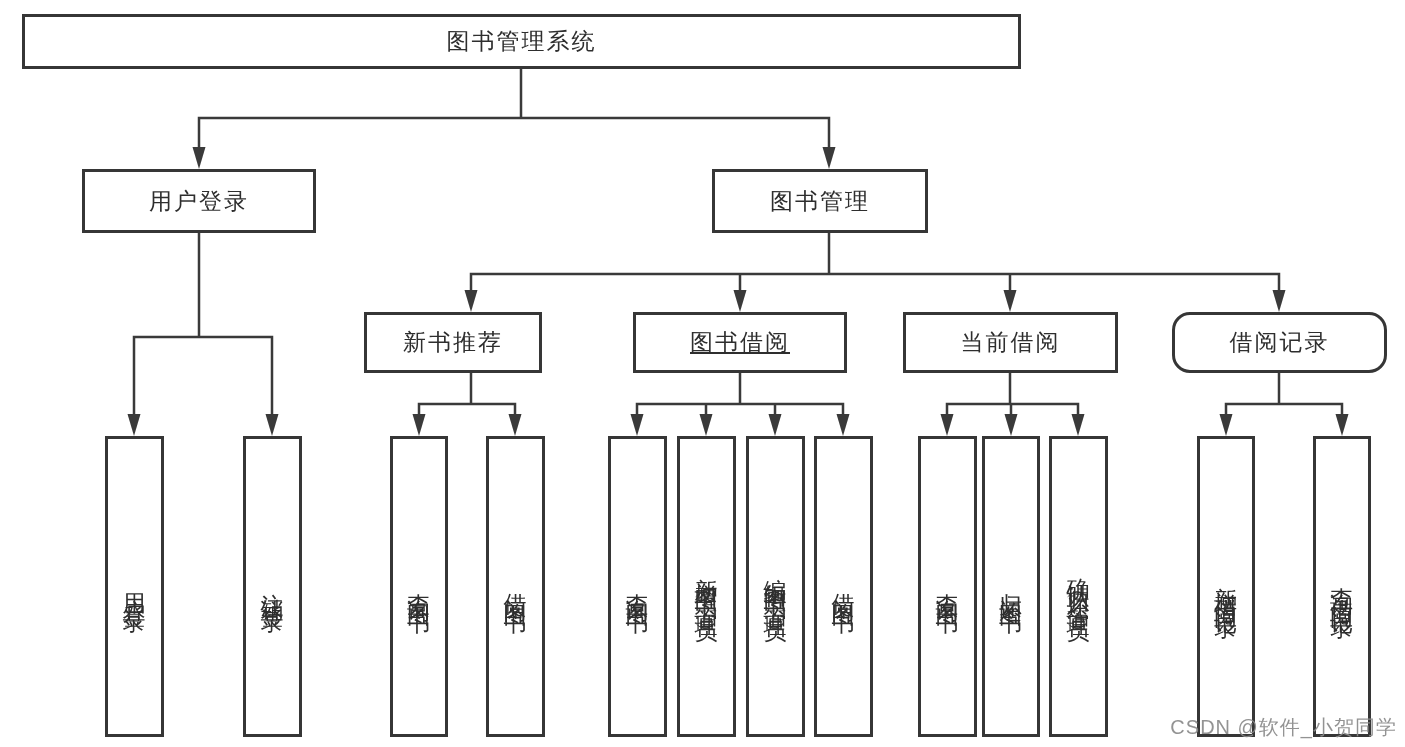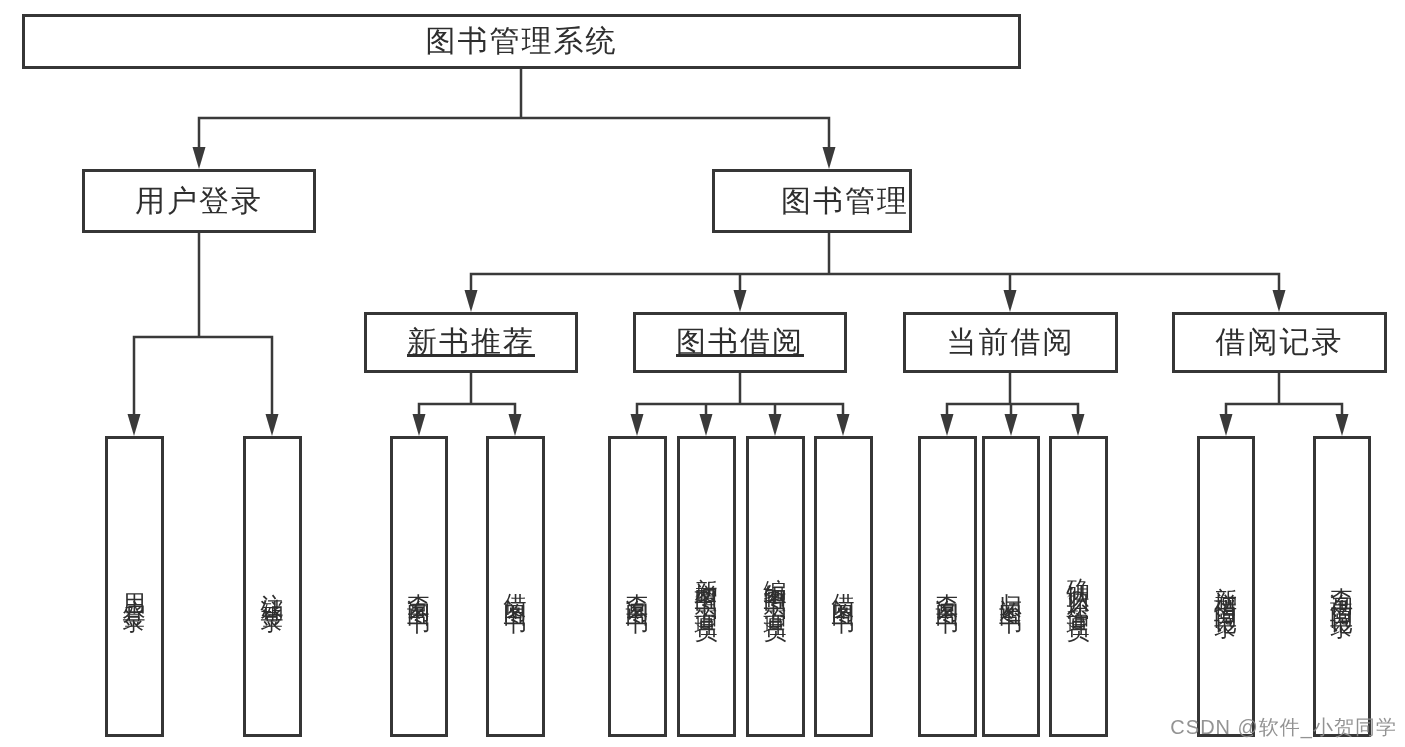--- a/index.html
+++ b/index.html
@@ -18,21 +18,21 @@
     pointer-events: none;
   }
   .hbox {
     position: absolute;
     box-sizing: border-box;
     border: 3px solid #363636;
     background: #ffffff;
     display: flex;
     align-items: center;
     justify-content: center;
-    font-size: 30px;
+    font-size: 23px;
     letter-spacing: 2px;
     color: #2e2e2e;
     z-index: 2;
   }
   .vbox {
     position: absolute;
     top: 436px;
     height: 301px;
     box-sizing: border-box;
     border: 3px solid #363636;
@@ -114,34 +114,34 @@
     </g>
   </svg>
 
   <div class="hbox" style="left:22px; top:14px; width:999px; height:55px;">
     <span>图书管理系统</span>
   </div>
 
   <div class="hbox" style="left:82px; top:169px; width:234px; height:64px;">
     <span>用户登录</span>
   </div>
-  <div class="hbox" style="left:712px; top:169px; width:200px; height:64px;justify-content:flex-end;">
+  <div class="hbox" style="left:712px; top:169px; width:216px; height:64px;">
     <span>图书管理</span>
   </div>
 
-  <div class="hbox" style="left:364px; top:312px; width:214px; height:61px;text-decoration:underline;">
+  <div class="hbox" style="left:364px; top:312px; width:178px; height:61px;">
     <span>新书推荐</span>
   </div>
   <div class="hbox" style="left:633px; top:312px; width:214px; height:61px;text-decoration:underline;">
     <span>图书借阅</span>
   </div>
   <div class="hbox" style="left:903px; top:312px; width:215px; height:61px;">
     <span>当前借阅</span>
   </div>
-  <div class="hbox" style="left:1172px; top:312px; width:215px; height:61px;">
+  <div class="hbox" style="left:1172px; top:312px; width:215px; height:61px;border-radius:18px;">
     <span>借阅记录</span>
   </div>
 
   <div class="vbox" style="left:105px; width:59px;">
     <span class="vlabel">用户登录</span>
   </div>
   <div class="vbox" style="left:243px; width:59px;">
     <span class="vlabel">注销登录</span>
   </div>
 

